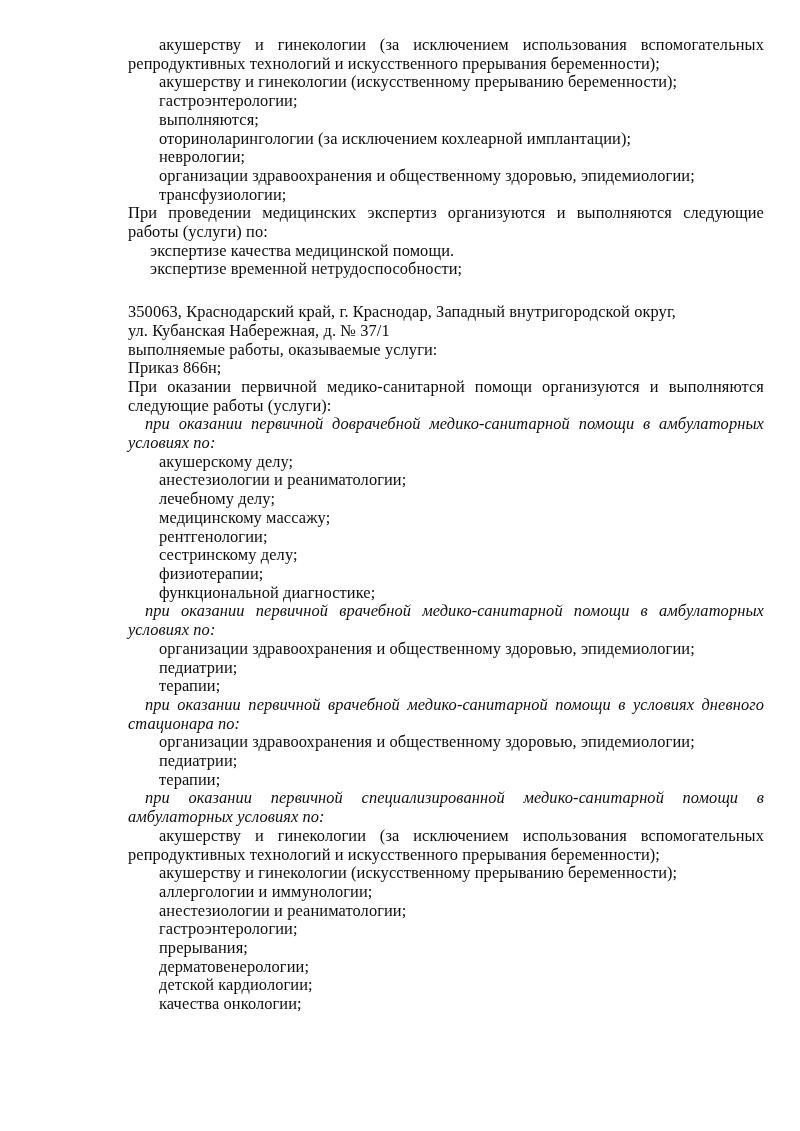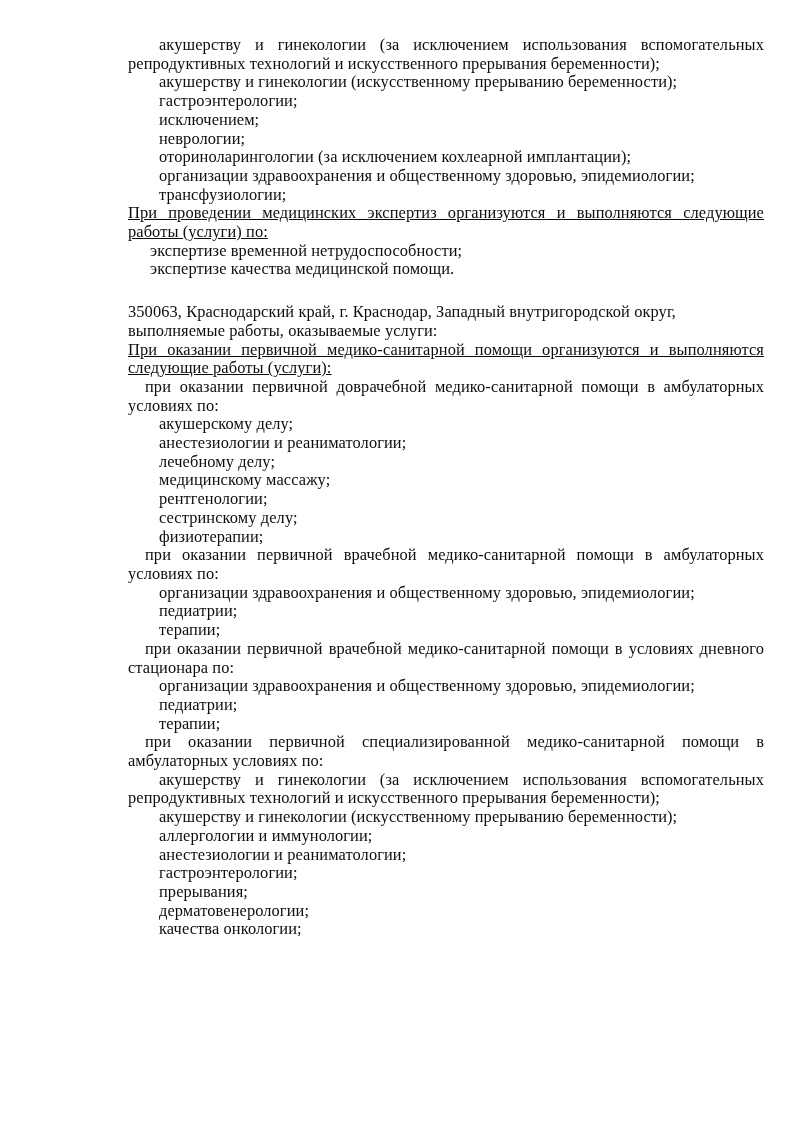--- a/index.html
+++ b/index.html
@@ -31,69 +31,73 @@
     letter-spacing: 0.1px;
   }
   .doc-text p {
     margin: 0;
     padding: 0;
     text-align: justify;
   }
   
   .p-item { text-indent: 31px; }
   
-  .p-sub  { text-indent: 17px; }
+  .p-sub  { text-indent: 17px; font-style: italic; }
   
-  .p-main { padding-left: 10px; text-decoration: underline; }
+  .p-main { padding-left: 10px; }
   
   .p-exp  { text-indent: 22px; }
   
   .p-addr { text-indent: 0; }
   
   .p-blank { height: 24px; }
 </style>
 </head>
 <body>
 
 <div class="page">
   <div class="doc-text">
       <p class="p-item">акушерству и гинекологии (за исключением использования вспомогательных репродуктивных технологий и искусственного прерывания беременности);</p>
       <p class="p-item">акушерству и гинекологии (искусственному прерыванию беременности);</p>
       <p class="p-item">гастроэнтерологии;</p>
-      <p class="p-item">исключением;</p>
+      <p class="p-item">выполняются;</p>
+      <p class="p-item">оториноларингологии (за исключением кохлеарной имплантации);</p>
       <p class="p-item">неврологии;</p>
-      <p class="p-item">оториноларингологии (за исключением кохлеарной имплантации);</p>
       <p class="p-item">организации здравоохранения и общественному здоровью, эпидемиологии;</p>
       <p class="p-item">трансфузиологии;</p>
       <p class="p-main">При проведении медицинских экспертиз организуются и выполняются следующие работы (услуги) по:</p>
+      <p class="p-exp">экспертизе качества медицинской помощи.</p>
       <p class="p-exp">экспертизе временной нетрудоспособности;</p>
-      <p class="p-exp">экспертизе качества медицинской помощи.</p>
       <p class="p-blank"></p>
       <p class="p-addr">350063, Краснодарский край, г. Краснодар, Западный внутригородской округ,</p>
+      <p class="p-addr">ул. Кубанская Набережная, д. № 37/1</p>
       <p class="p-addr">выполняемые работы, оказываемые услуги:</p>
+      <p class="p-main">Приказ 866н;</p>
       <p class="p-main">При оказании первичной медико-санитарной помощи организуются и выполняются следующие работы (услуги):</p>
       <p class="p-sub">при оказании первичной доврачебной медико-санитарной помощи в амбулаторных условиях по:</p>
       <p class="p-item">акушерскому делу;</p>
       <p class="p-item">анестезиологии и реаниматологии;</p>
       <p class="p-item">лечебному делу;</p>
       <p class="p-item">медицинскому массажу;</p>
       <p class="p-item">рентгенологии;</p>
       <p class="p-item">сестринскому делу;</p>
       <p class="p-item">физиотерапии;</p>
+      <p class="p-item">функциональной диагностике;</p>
       <p class="p-sub">при оказании первичной врачебной медико-санитарной помощи в амбулаторных условиях по:</p>
       <p class="p-item">организации здравоохранения и общественному здоровью, эпидемиологии;</p>
       <p class="p-item">педиатрии;</p>
       <p class="p-item">терапии;</p>
       <p class="p-sub">при оказании первичной врачебной медико-санитарной помощи в условиях дневного стационара по:</p>
       <p class="p-item">организации здравоохранения и общественному здоровью, эпидемиологии;</p>
       <p class="p-item">педиатрии;</p>
       <p class="p-item">терапии;</p>
       <p class="p-sub">при оказании первичной специализированной медико-санитарной помощи в амбулаторных условиях по:</p>
       <p class="p-item">акушерству и гинекологии (за исключением использования вспомогательных репродуктивных технологий и искусственного прерывания беременности);</p>
       <p class="p-item">акушерству и гинекологии (искусственному прерыванию беременности);</p>
       <p class="p-item">аллергологии и иммунологии;</p>
       <p class="p-item">анестезиологии и реаниматологии;</p>
       <p class="p-item">гастроэнтерологии;</p>
       <p class="p-item">прерывания;</p>
       <p class="p-item">дерматовенерологии;</p>
+      <p class="p-item">детской кардиологии;</p>
       <p class="p-item">качества онкологии;</p>
     </div>
 </div>
 
 </body></html>

